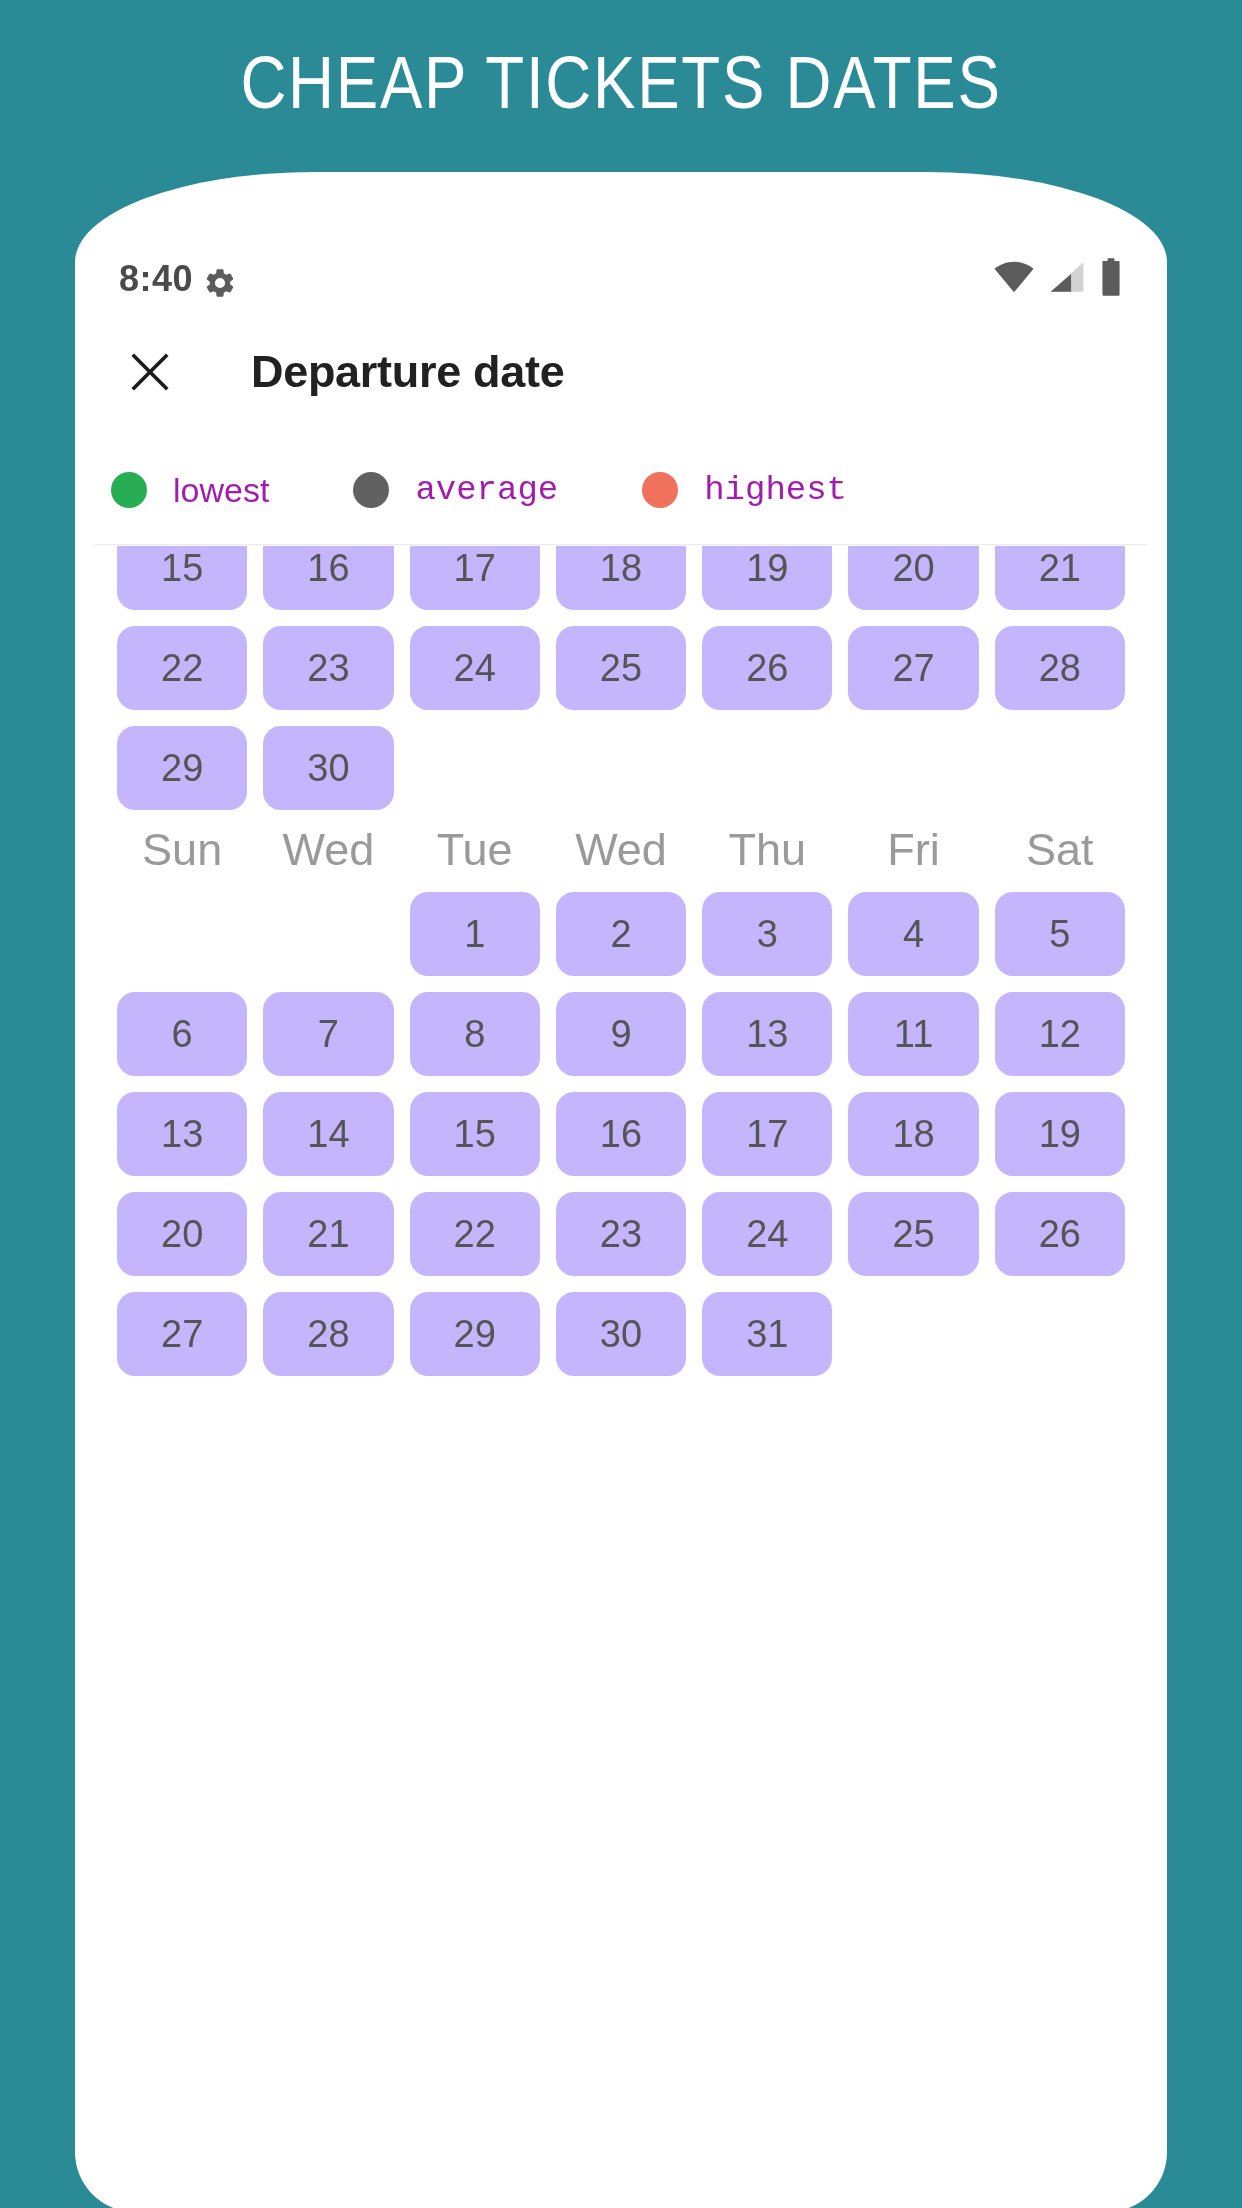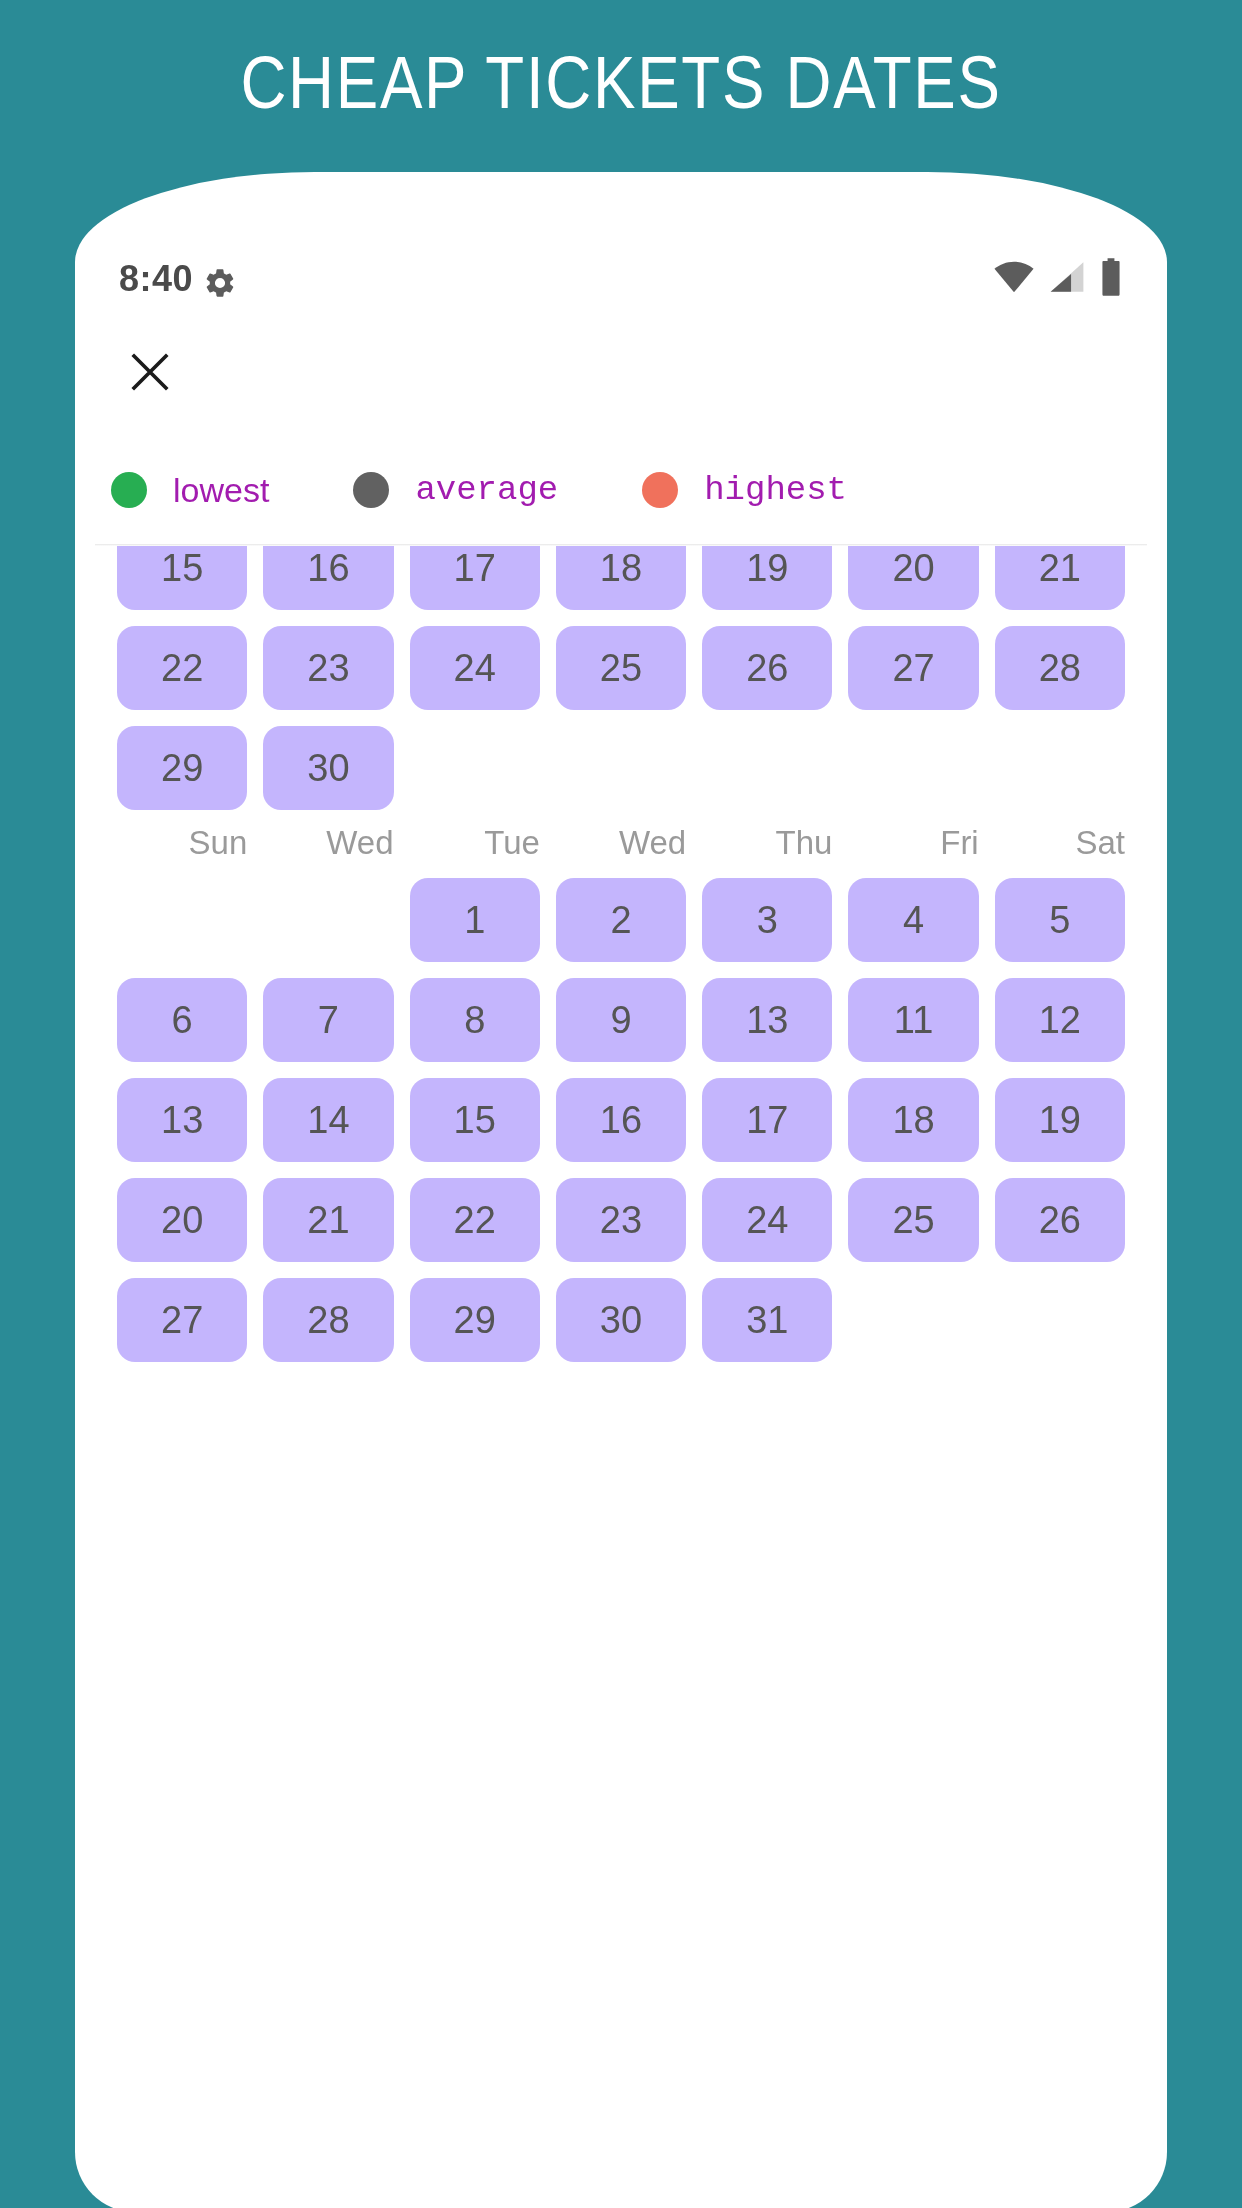--- a/index.html
+++ b/index.html
@@ -155,22 +155,22 @@
   }
   .month-block { padding: 0 42px; }
 
   .grid {
     display: grid;
     grid-template-columns: repeat(7, 1fr);
     column-gap: 16px;
     row-gap: 16px;
   }
   .dow {
-    text-align: right;
-    font-size: 33px;
+    text-align: center;
+    font-size: 45px;
     color: #9a9a9a;
     padding: 14px 0 16px 0;
   }
   .day {
     height: 84px;
     border-radius: 18px;
     background: #c4b5fd;
     display: flex;
     align-items: center;
     justify-content: center;
@@ -237,20 +237,21 @@
       </span>
     </div>
   </div>
 
   <div class="appbar">
     <div class="close-btn">
       <svg width="46" height="46" viewBox="0 0 24 24">
         <path d="M3 3 L21 21 M21 3 L3 21" stroke="#1b1b1b" stroke-width="1.9" fill="none"></path>
       </svg>
     </div>
+    <div class="appbar-title">Departure date</div>
   </div>
 
   <div class="legend">
     <div class="legend-item">
       <span class="legend-dot" style="background:#27ae52"></span>
       <span class="legend-label">lowest</span>
     </div>
     <div class="legend-item">
       <span class="legend-dot" style="background:#616161"></span>
       <span class="legend-label">average</span>

